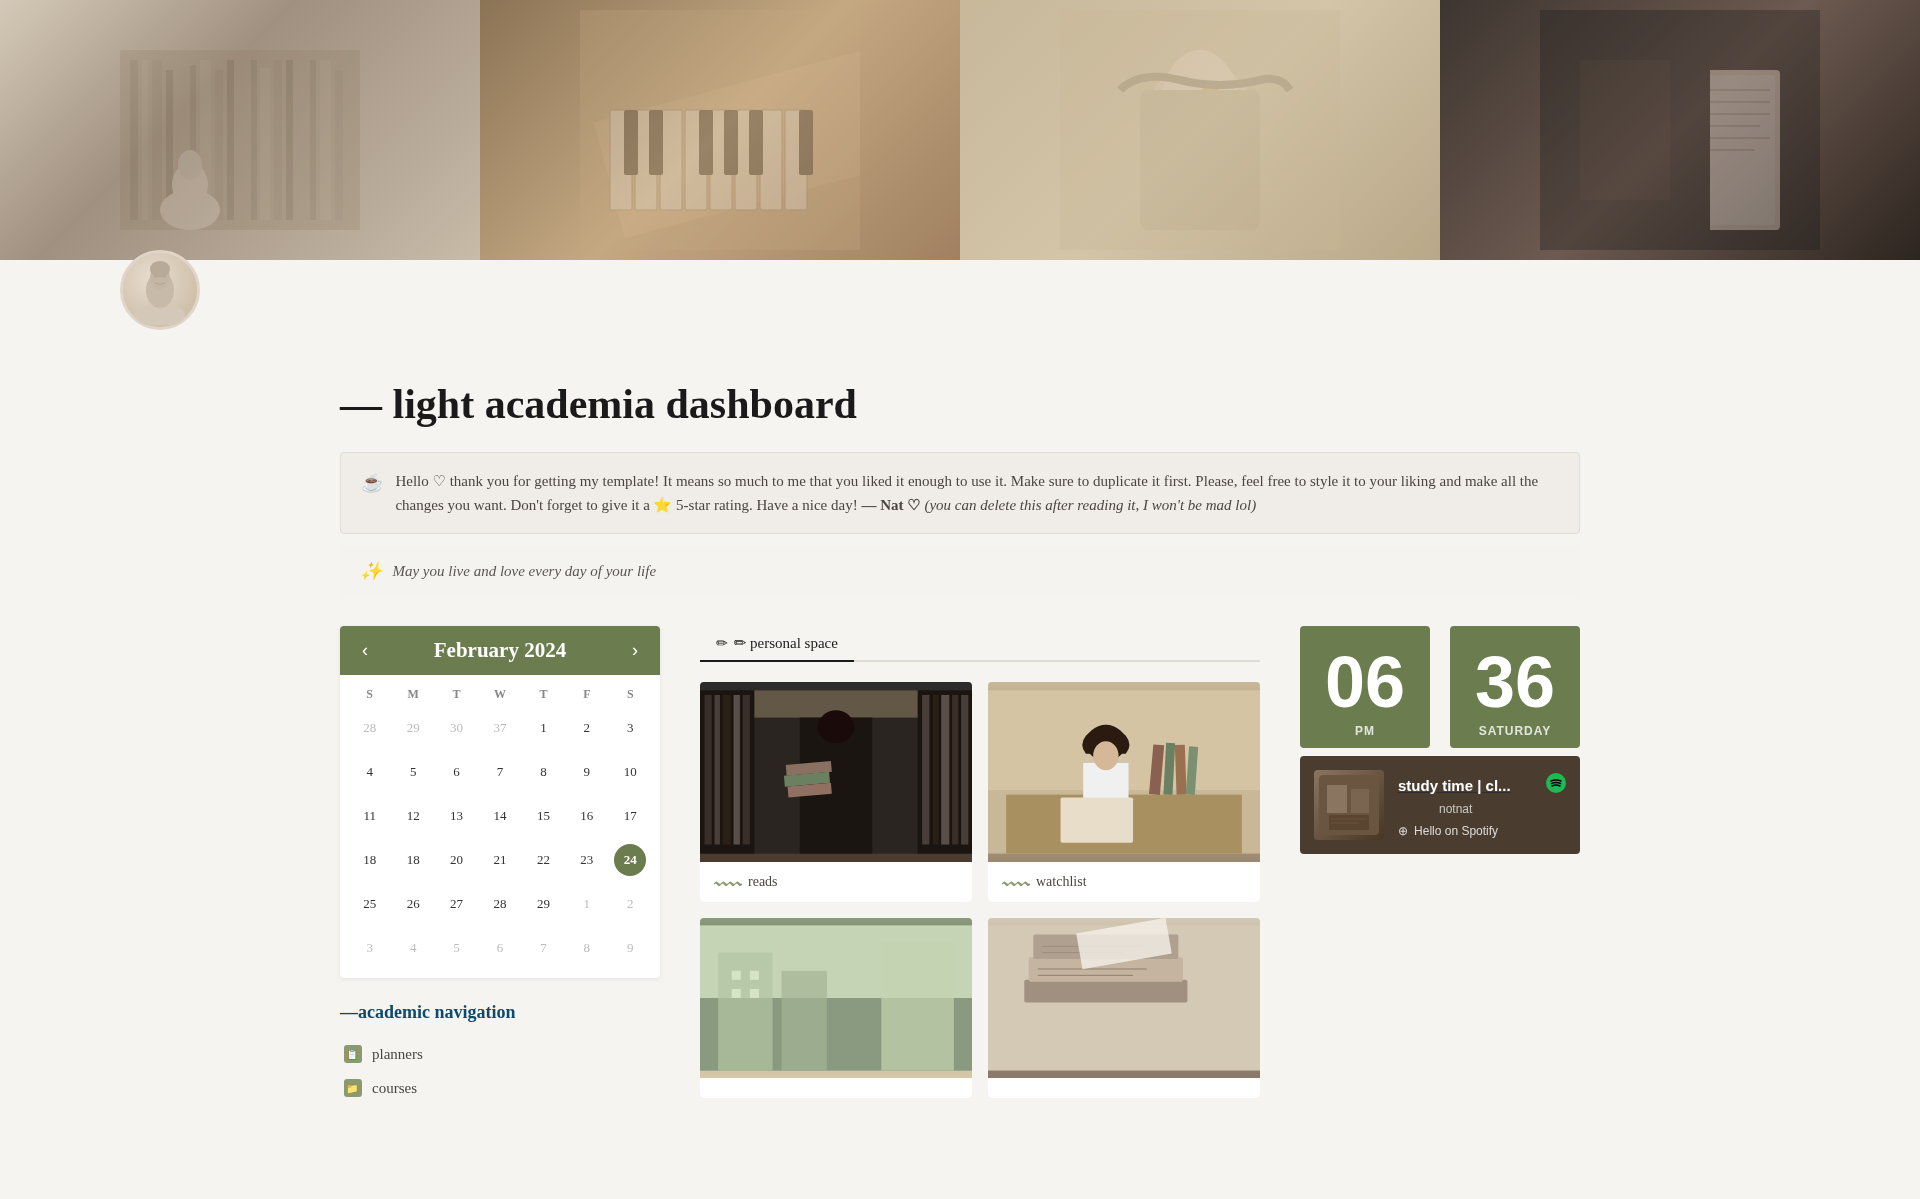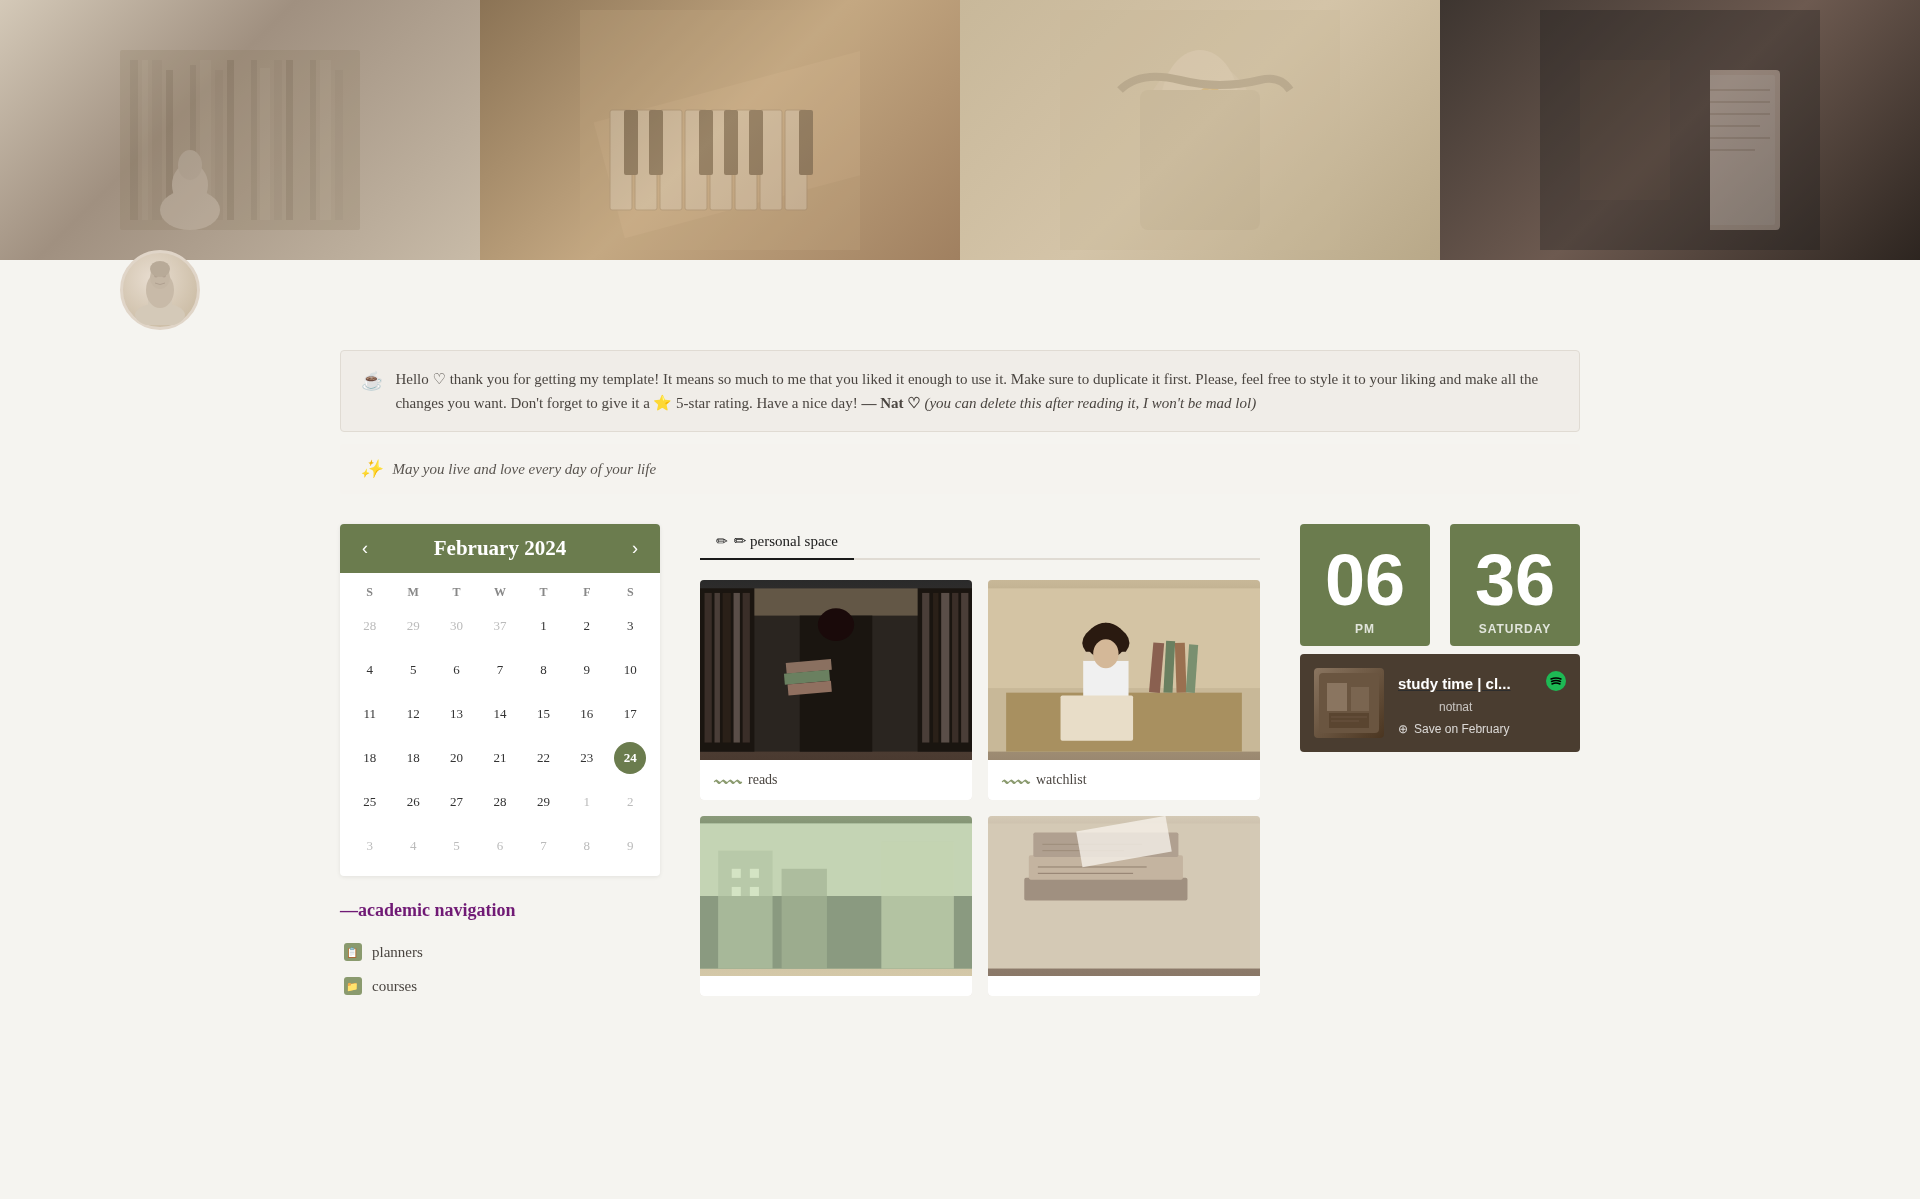--- a/index.html
+++ b/index.html
@@ -159,21 +159,21 @@
     }
 
     
     .academic-nav {
       margin-top: 24px;
     }
     .academic-nav-title {
       font-size: 18px;
       font-weight: 700;
       font-family: Georgia, serif;
-      color: #701a75;
+      color: #0c4a6e;
       margin-bottom: 14px;
     }
     .nav-item {
       display: flex;
       align-items: center;
       gap: 10px;
       padding: 8px 4px;
       font-size: 15px;
       color: #4a4540;
       cursor: pointer;
@@ -483,20 +483,21 @@
         <path d="M 25 28 Q 30 31 35 28" stroke="#b0a090" stroke-width="1" fill="none"></path>
 
         <ellipse cx="30" cy="14" rx="10" ry="8" fill="#b8aa98"></ellipse>
       </svg>
     </div>
   </div>
 </div>
 
 <div class="main-content" style="padding-top: 50px;">
 
+  <h1 class="page-title">— light academia dashboard</h1>
 
   <div class="info-box">
     <span class="info-icon">☕</span>
     <span>
       <span>Hello ♡ thank you for getting my template! It means so much to me that you liked it enough to use it. Make sure to duplicate it first. Please, feel free to style it to your liking and make all the changes you want. Don't forget to give it a ⭐ 5-star rating. Have a nice day!</span>
       <strong>— Nat ♡</strong>
       <em> <span>(you can delete this after reading it, I won't be mad lol)</span></em>
     </span>
   </div>
 
@@ -756,21 +757,21 @@
                 <circle cx="10" cy="10" r="10" fill="#1DB954"></circle>
                 <path d="M 5 8 Q 10 6 15 8" stroke="#000" stroke-width="1.5" fill="none" stroke-linecap="round"></path>
                 <path d="M 5.5 10.5 Q 10 8.5 14.5 10.5" stroke="#000" stroke-width="1.5" fill="none" stroke-linecap="round"></path>
                 <path d="M 6 13 Q 10 11 14 13" stroke="#000" stroke-width="1.5" fill="none" stroke-linecap="round"></path>
               </svg>
             </span>
           </div>
           <div class="spotify-artist">notnat</div>
           <div class="spotify-save">
             <span>⊕</span>
-            <span>Save on February</span>
+            <span>Hello on Spotify</span>
           </div>
         </div>
       </div>
 
     </div>
 
   </div>
 </div>
 
 </body></html>

